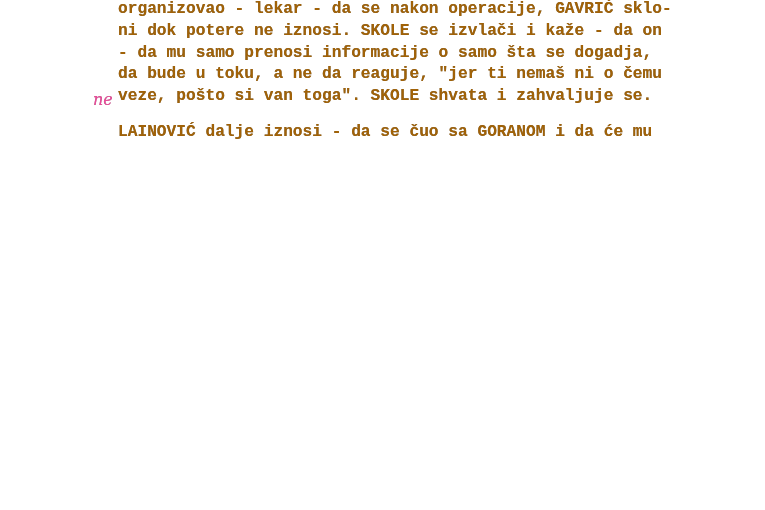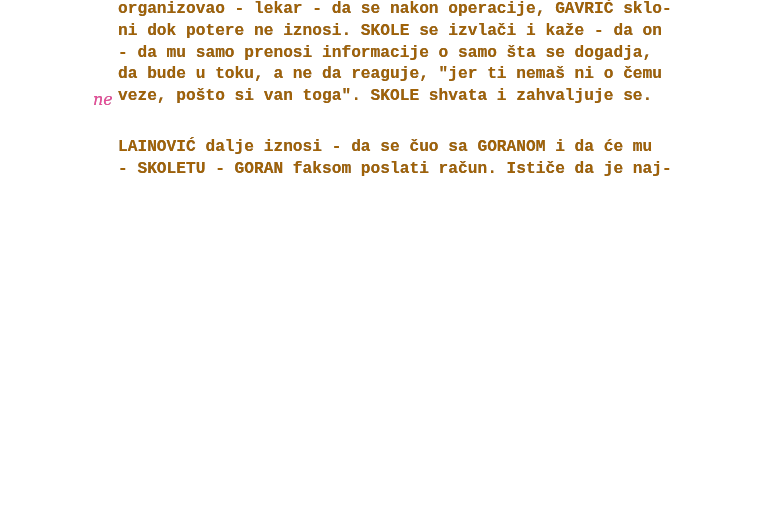--- a/index.html
+++ b/index.html
@@ -19,21 +19,21 @@
     left: 118px;
     top: -1px;
     font-family: "Liberation Mono", "DejaVu Sans Mono", monospace;
     font-weight: 700;
     font-size: 16.2px;
     line-height: 21.8px;
     color: #a16207;
     text-shadow: 0 0 0.6px rgba(20,20,20,0.55);
   }
   .paragraph + .paragraph {
-    margin-top: 29px;
+    margin-top: 14px;
   }
   .line {
     white-space: pre;
   }
   .margin-note {
     position: absolute;
     left: 93px;
     top: 44px;
     font-family: "DejaVu Serif", serif;
     font-style: italic;
@@ -52,16 +52,15 @@
   <div class="textblock" id="textblock">
       <div class="paragraph">
         <div class="line">organizovao - lekar - da se nakon operacije, GAVRIĆ sklo-</div>
         <div class="line">ni dok potere ne iznosi. SKOLE se izvlači i kaže - da on</div>
         <div class="line">- da mu samo prenosi informacije o samo šta se dogadja,</div>
         <div class="line">da bude u toku, a ne da reaguje, "jer ti nemaš ni o čemu</div>
         <div class="line">veze, pošto si van toga". SKOLE shvata i zahvaljuje se.</div>
       </div>
       <div class="paragraph">
         <div class="line">LAINOVIĆ dalje iznosi - da se čuo sa GORANOM i da će mu</div>
-        <div class="line">- SKOLETU - GORAN faksom poslati račun. Ističe da je naj-</div>
       </div>
     </div>
 </div>
 
 </body></html>

